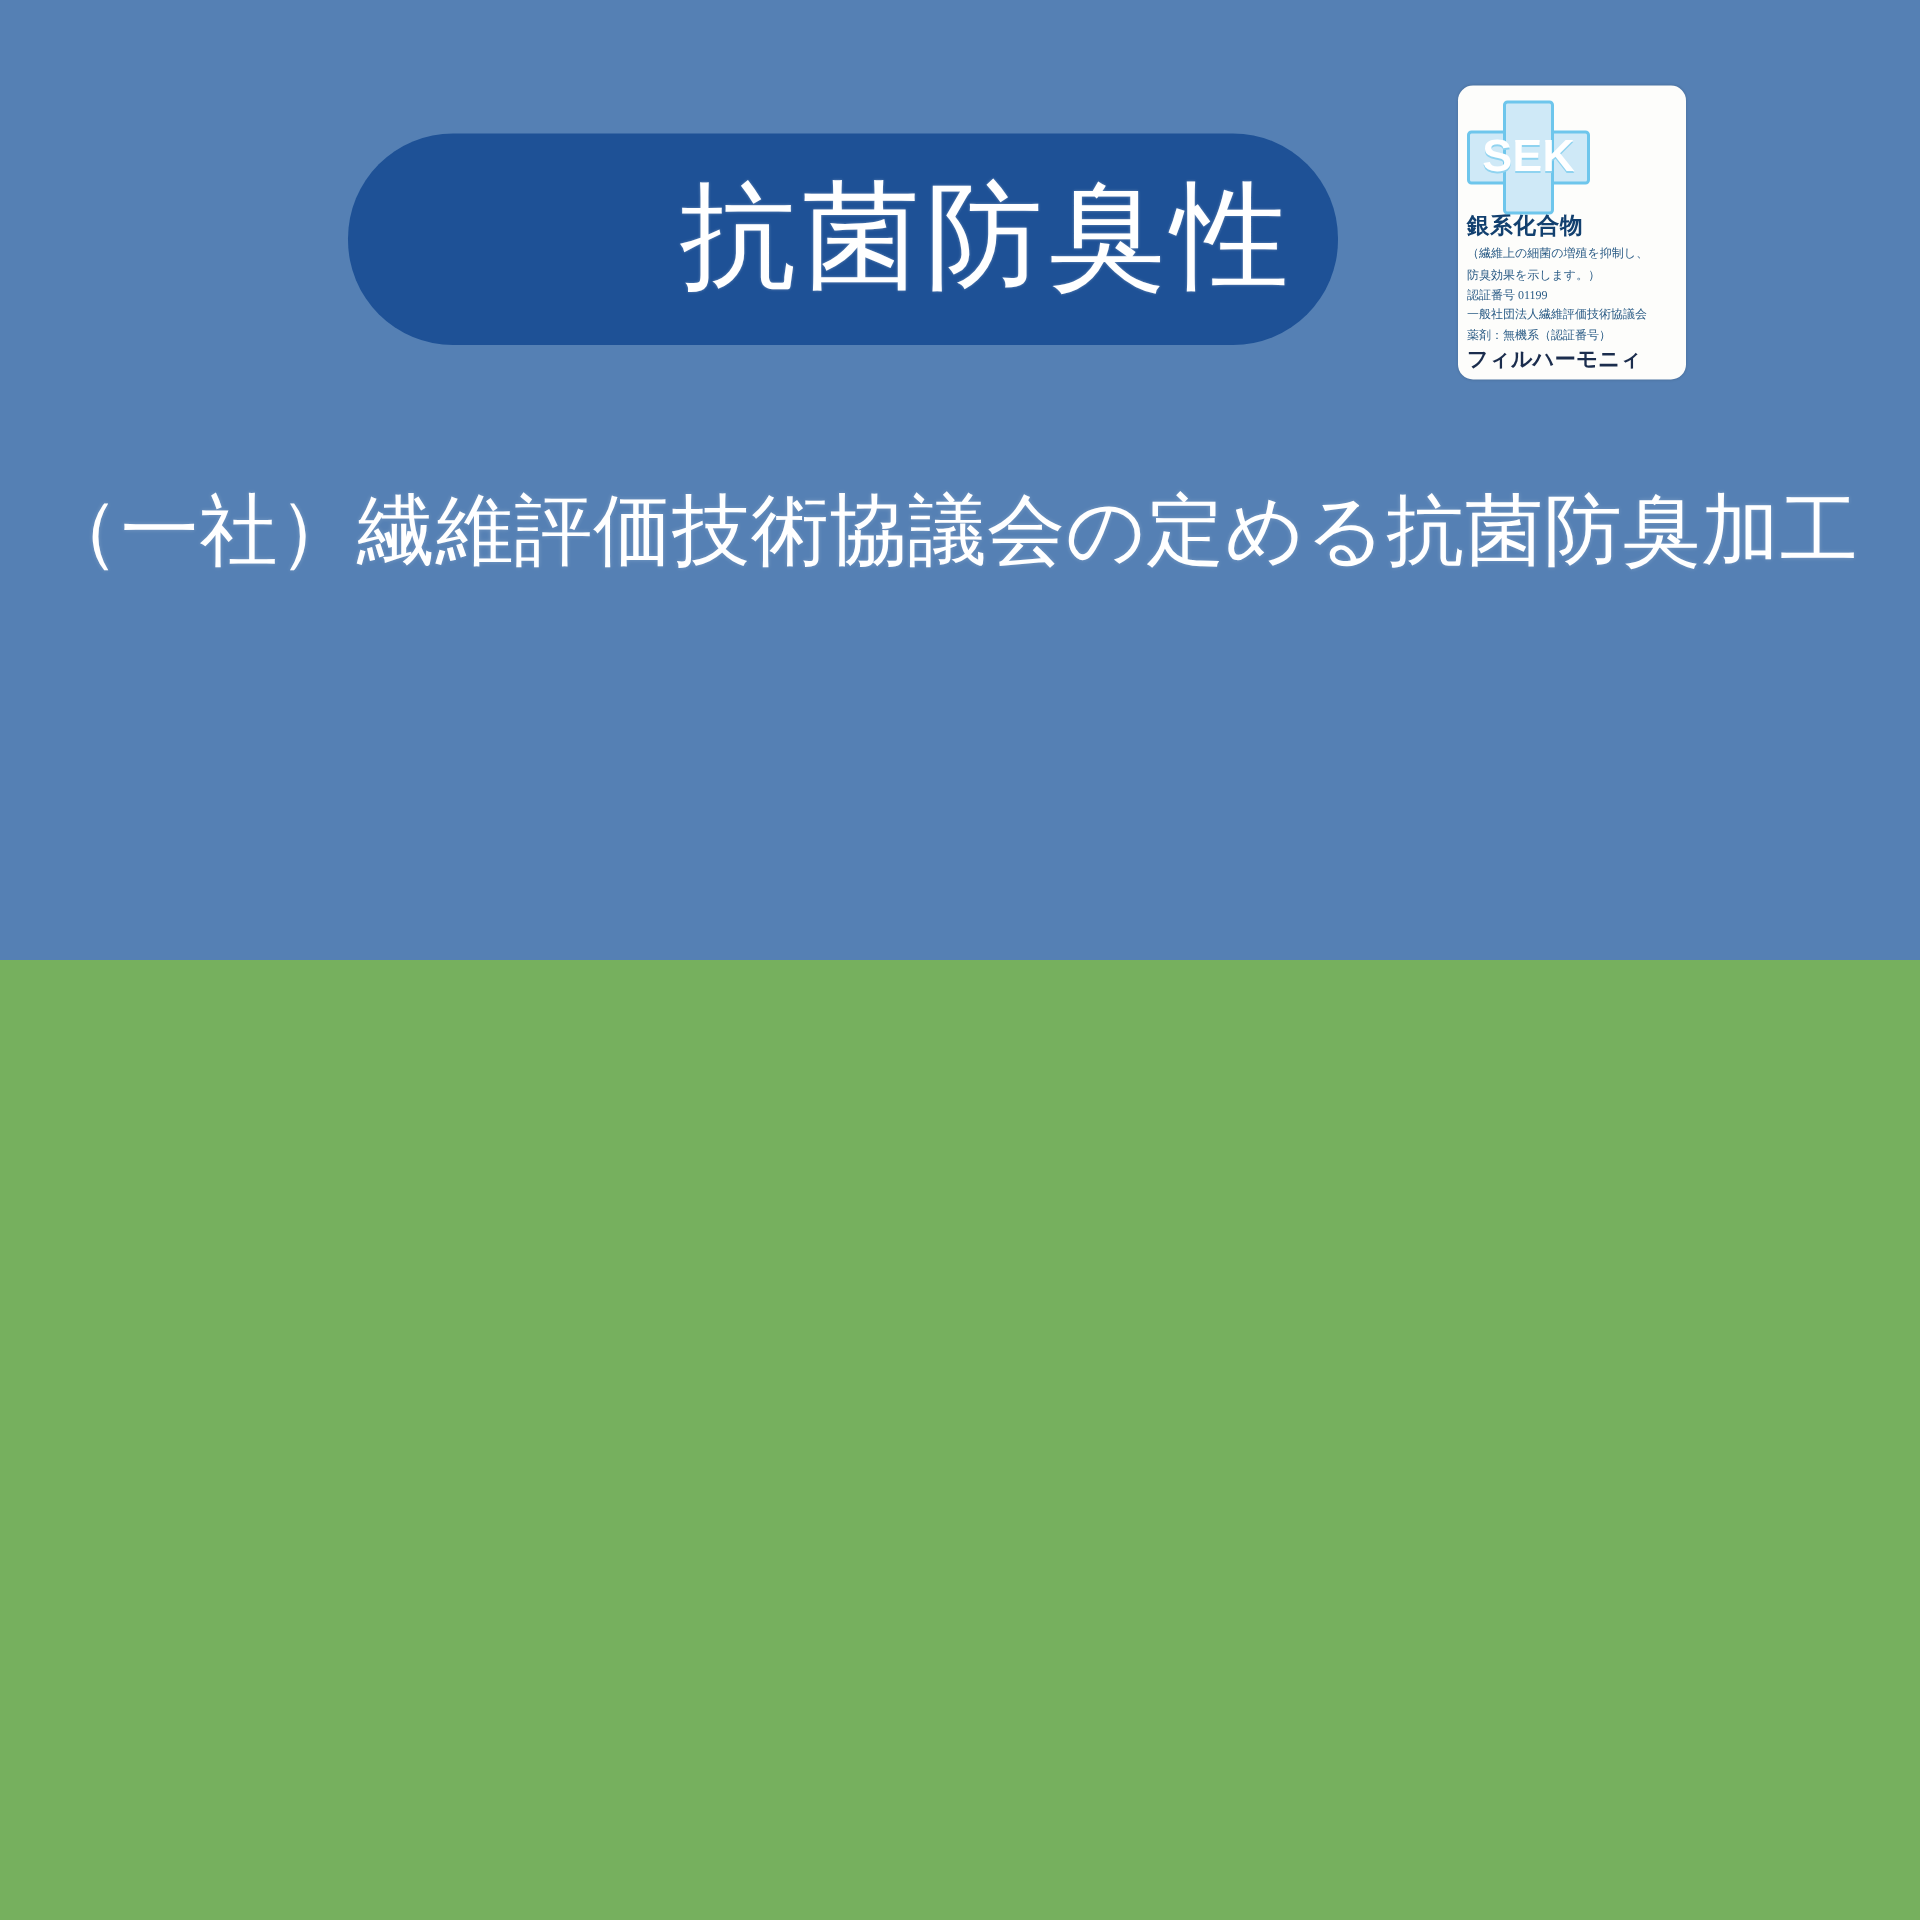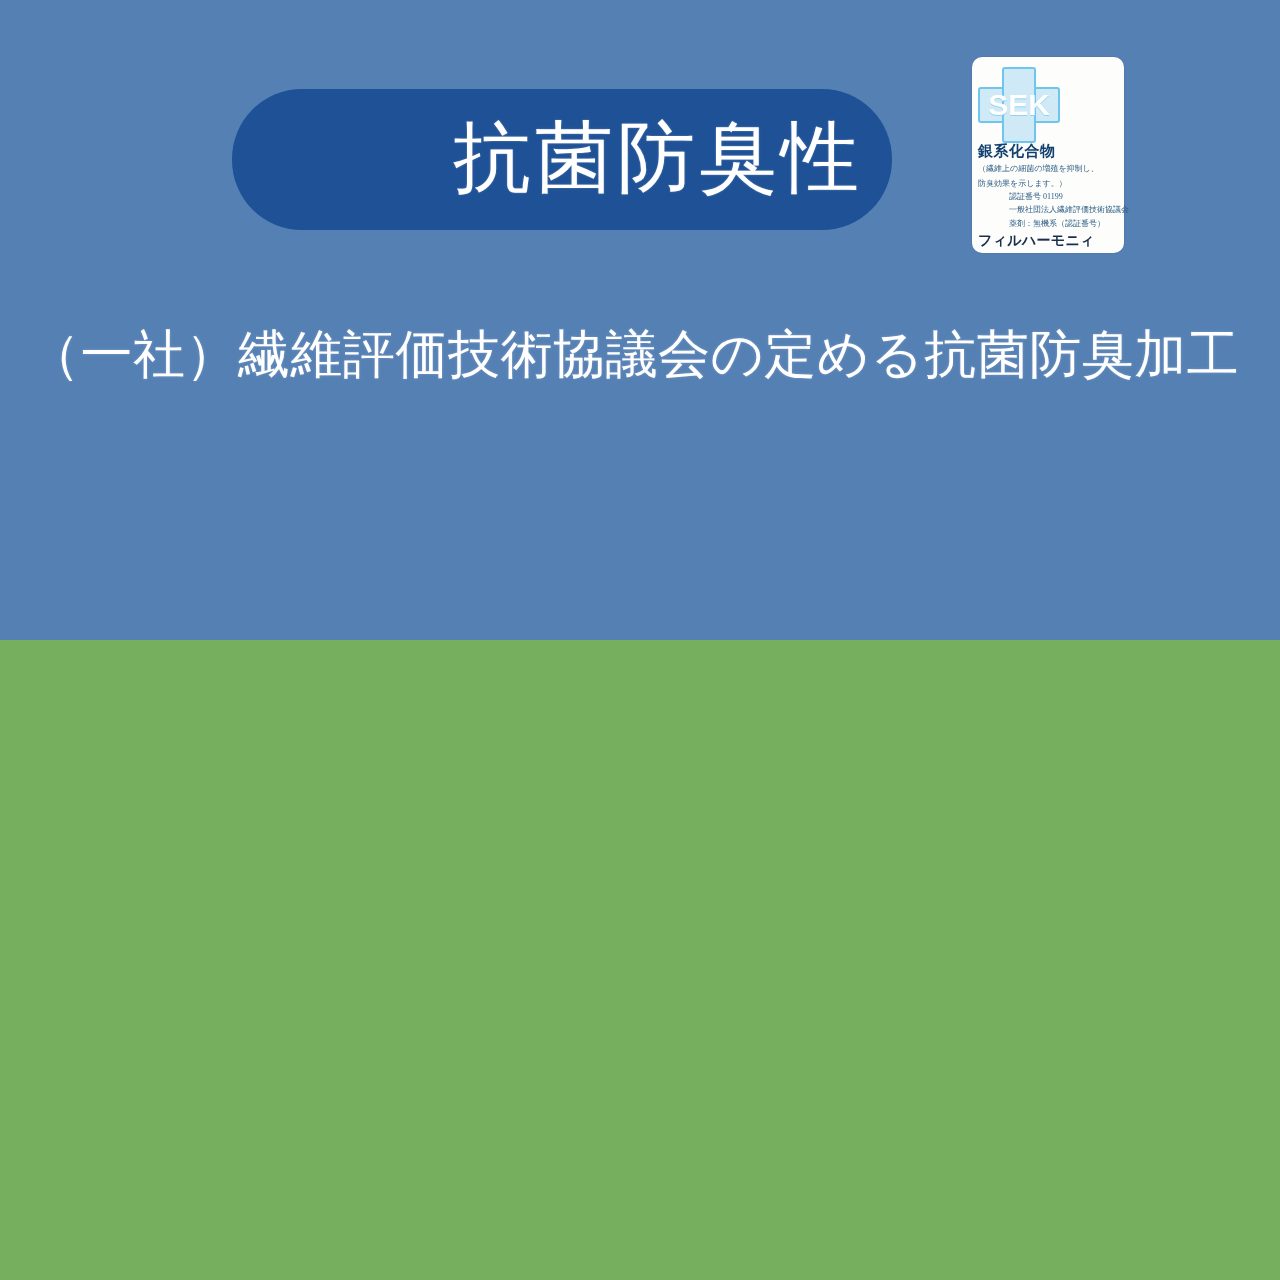--- a/index.html
+++ b/index.html
@@ -148,21 +148,20 @@
     white-space: nowrap;
     font-family: Liberation Serif, serif;
   }
   .sek-line {
     color: #2b5c86;
     font-size: 8px;
     line-height: 1.3;
     margin-top: 3px;
     text-align: center;
     white-space: nowrap;
-    margin-left: 31px;
   }
   .sek-brand {
     margin-top: 5px;
     color: #1b2d4d;
     font-size: 14px;
     font-weight: bold;
     letter-spacing: 0.3px;
     line-height: 1;
     white-space: nowrap;
   }

